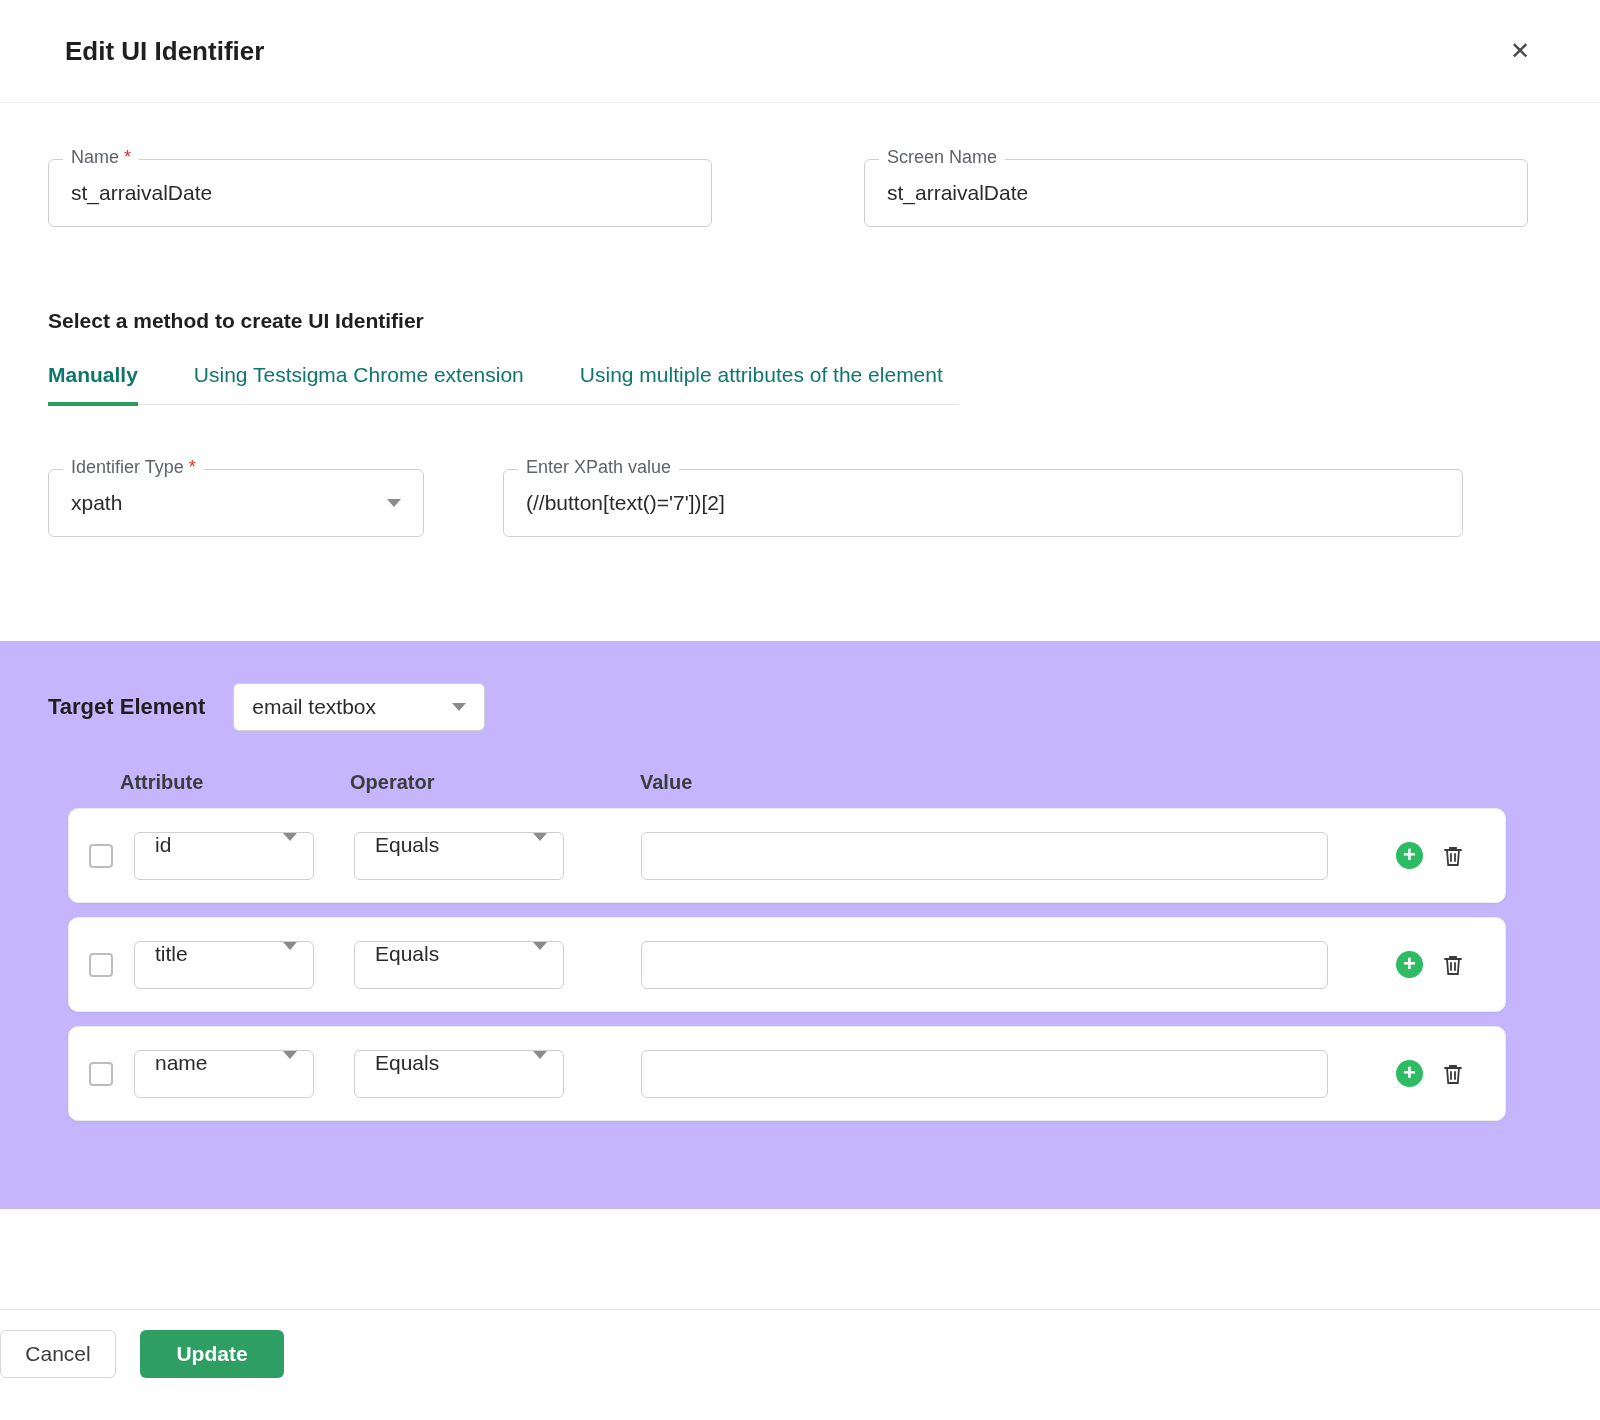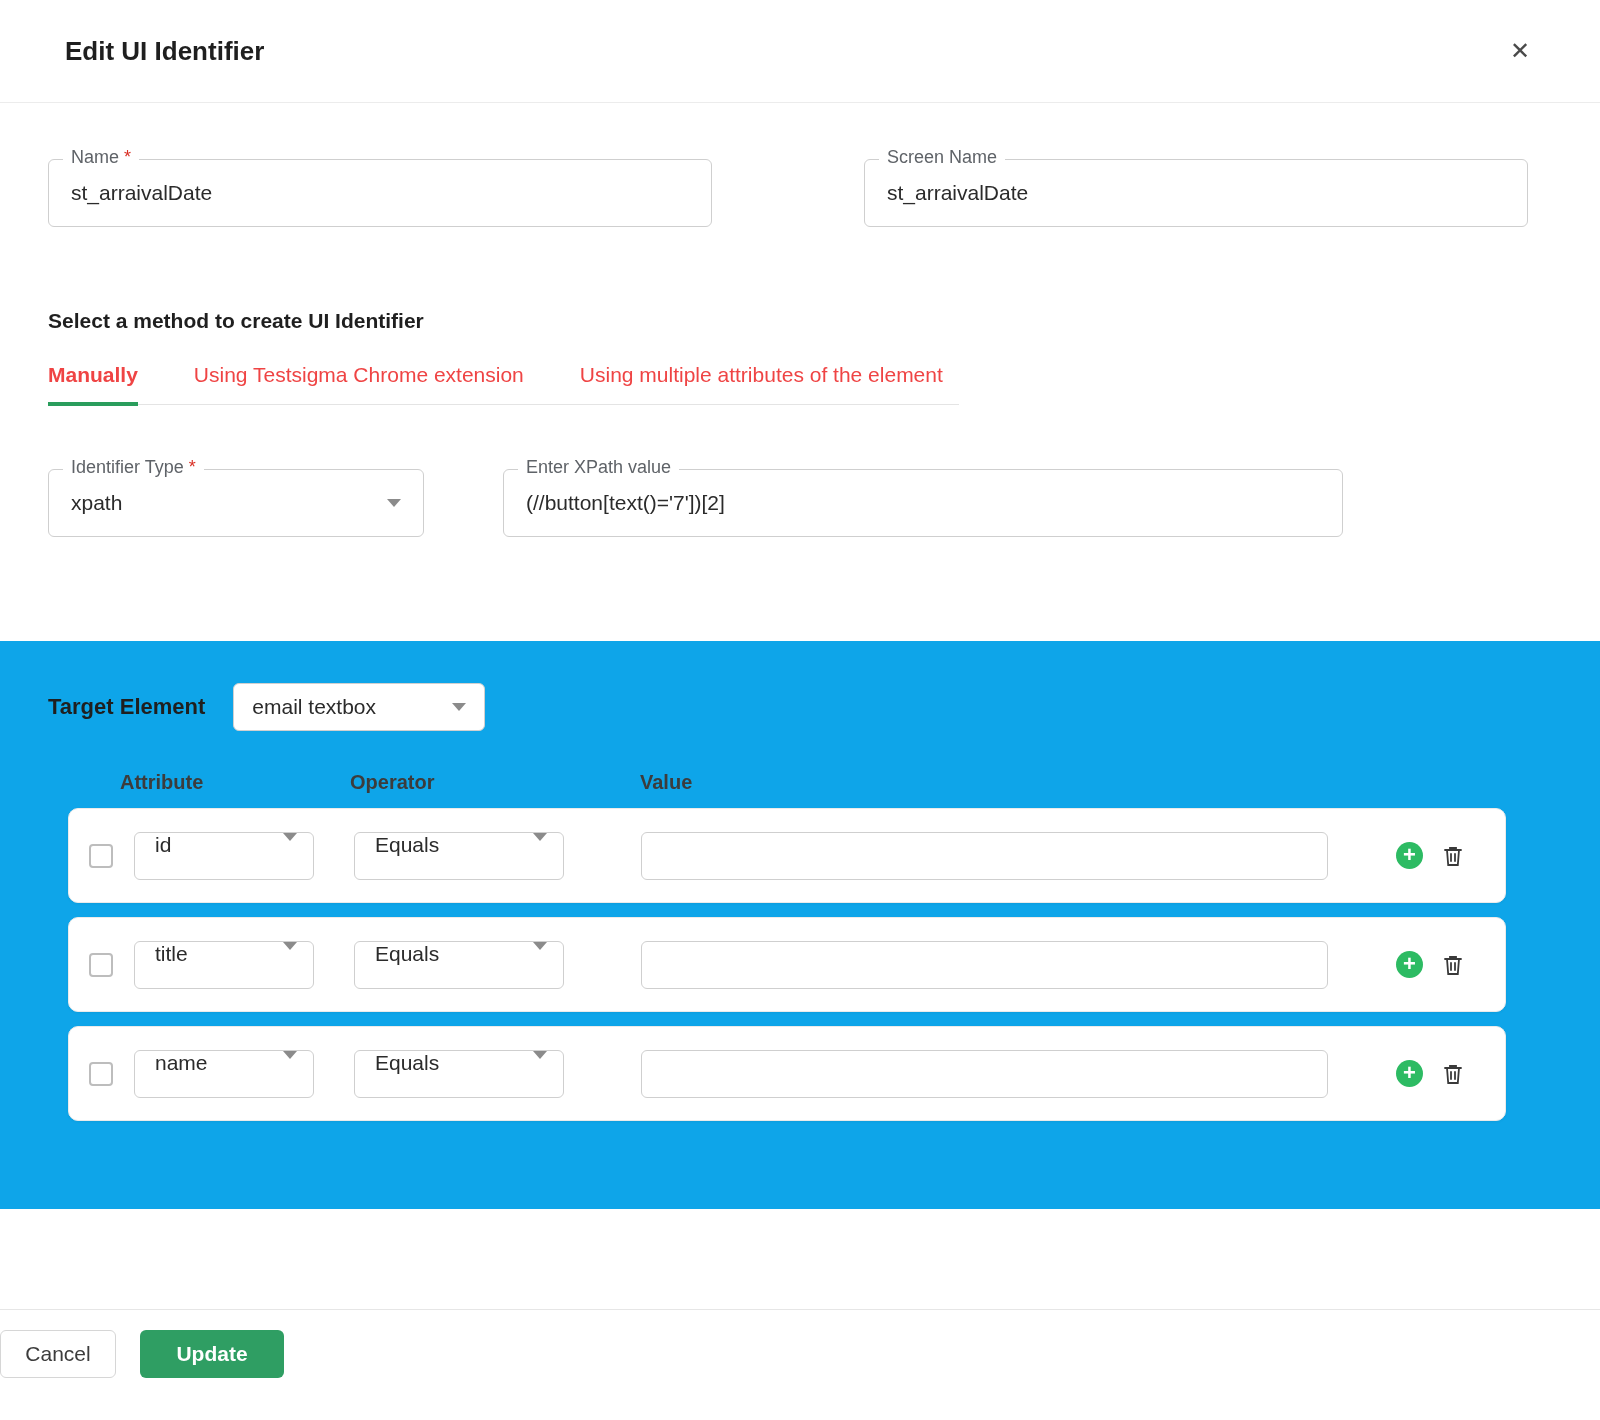--- a/index.html
+++ b/index.html
@@ -37,37 +37,37 @@
     border: none; outline: none; width: 100%;
     font-size: 21px; color: #2b2b2b; font-family: inherit; background: transparent;
   }
   .f-name { width: 664px; }
   .f-screen { width: 664px; }
 
   .method-heading { margin-top: 82px; font-size: 21px; font-weight: 700; color: #1f1f1f; }
 
   
   .tabs { margin-top: 30px; display: flex; gap: 56px; border-bottom: 1px solid #e4e4e4; width: fit-content; padding-right: 16px; }
-  .tab { font-size: 21px; color: #ef4444; padding-bottom: 17px; position: relative; cursor: pointer; }
+  .tab { font-size: 21px; color: #0f766e; padding-bottom: 17px; position: relative; cursor: pointer; }
   .tab.active { font-weight: 700; }
   .tab.active::after { content: ""; position: absolute; left: 0; right: 0; bottom: -2px; height: 4px; background: #2a9d5c; }
 
   
   .ident-row { margin-top: 64px; display: flex; gap: 79px; }
   .f-type { width: 376px; justify-content: space-between; cursor: pointer; }
-  .f-xpath { width: 840px; }
+  .f-xpath { width: 960px; }
   .select-value { font-size: 21px; color: #2b2b2b; }
   .chev {
     width: 0; height: 0; flex: none;
     border-left: 7px solid transparent; border-right: 7px solid transparent;
     border-top: 8px solid #8b8b8b;
   }
 
   
-  .target-section { margin-top: 104px; background: #0ea5e9; padding: 42px 48px 0 48px; height: 568px; flex: none; }
+  .target-section { margin-top: 104px; background: #c4b5fd; padding: 42px 48px 0 48px; height: 568px; flex: none; }
   .target-row { display: flex; align-items: center; gap: 28px; }
   .target-label { font-size: 22px; font-weight: 700; color: #1f1f1f; }
   .target-dd {
     width: 252px; height: 48px; background: #fff; border: 1px solid #d0d0d0; border-radius: 6px;
     display: flex; align-items: center; justify-content: space-between;
     padding: 0 18px; font-size: 21px; color: #2b2b2b; cursor: pointer;
   }
 
   .col-headers { display: flex; margin-top: 40px; font-size: 20px; font-weight: 700; color: #3c3c3c; }
   .col-headers .h-attr { margin-left: 72px; width: 230px; }

